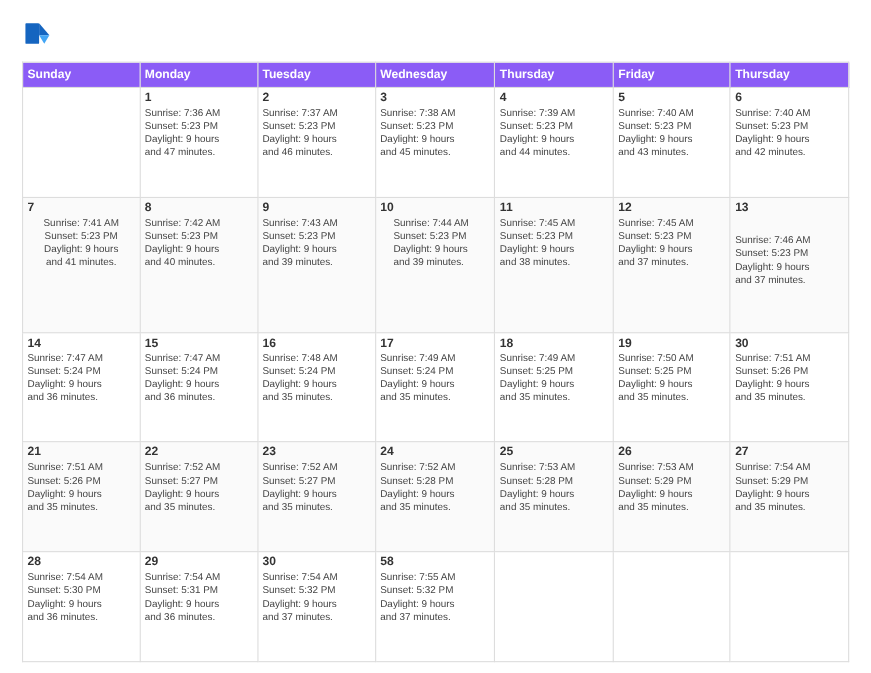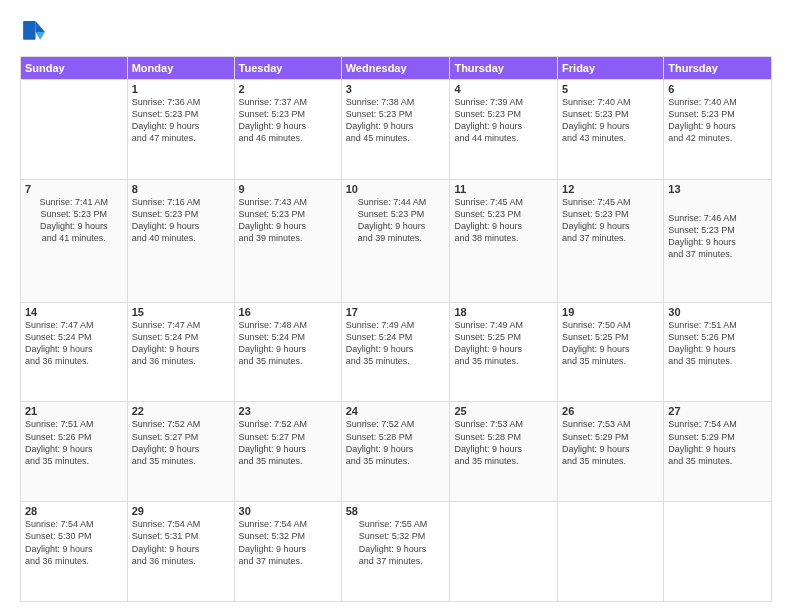--- a/index.html
+++ b/index.html
@@ -176,21 +176,21 @@
         <tr>
           <td>
             <span class="day-num">7</span>
             <div class="day-info" style="white-space: pre-line; text-align: center;">Sunrise: 7:41 AM
 Sunset: 5:23 PM
 Daylight: 9 hours
 and 41 minutes.</div>
           </td>
           <td>
             <span class="day-num">8</span>
-            <div class="day-info" style="white-space: pre-line;">Sunrise: 7:16 AM
+            <div class="day-info" style="white-space: pre-line;">Sunrise: 7:42 AM
 Sunset: 5:23 PM
 Daylight: 9 hours
 and 40 minutes.</div>
           </td>
           <td>
             <span class="day-num">9</span>
             <div class="day-info" style="white-space: pre-line;">Sunrise: 7:43 AM
 Sunset: 5:23 PM
 Daylight: 9 hours
 and 39 minutes.</div>
@@ -343,21 +343,21 @@
           </td>
           <td>
             <span class="day-num">30</span>
             <div class="day-info" style="white-space: pre-line;">Sunrise: 7:54 AM
 Sunset: 5:32 PM
 Daylight: 9 hours
 and 37 minutes.</div>
           </td>
           <td>
             <span class="day-num">58</span>
-            <div class="day-info" style="white-space: pre-line; margin-left: 13px;">Sunrise: 7:55 AM
+            <div class="day-info" style="white-space: pre-line;">Sunrise: 7:55 AM
 Sunset: 5:32 PM
 Daylight: 9 hours
 and 37 minutes.</div>
           </td>
           <td class="empty-cell"></td>
           <td class="empty-cell"></td>
           <td class="empty-cell"></td>
         </tr>
       </tbody>
   </table>

